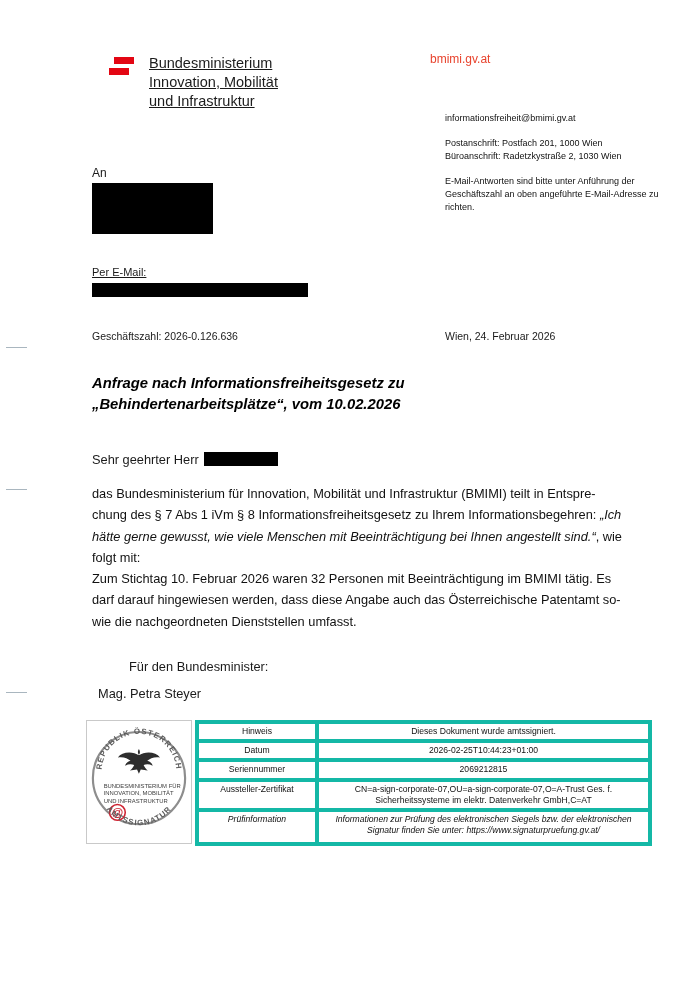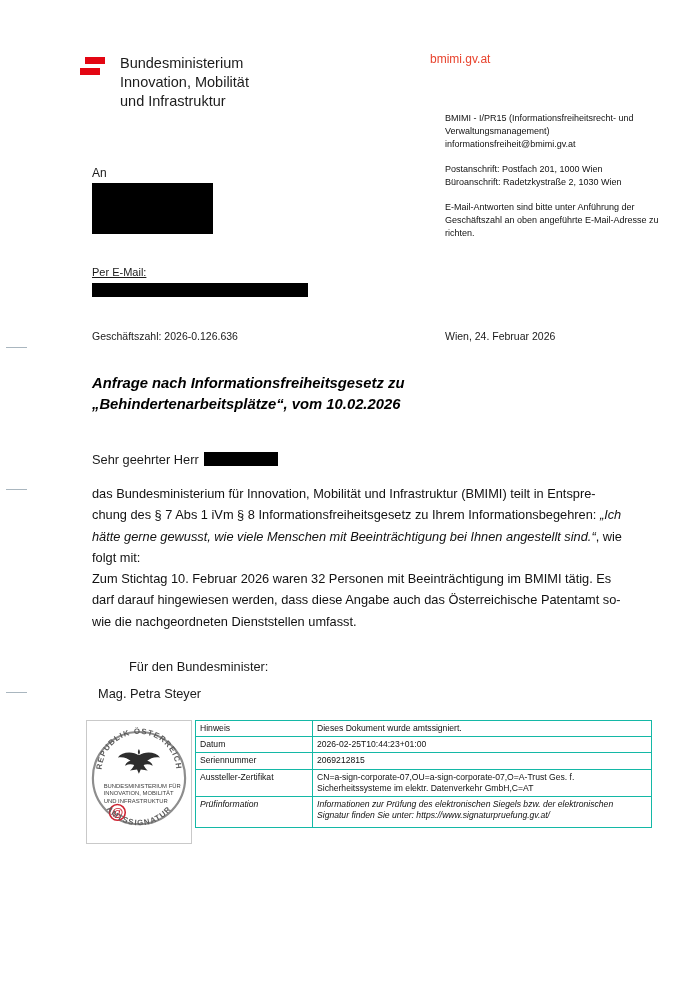--- a/index.html
+++ b/index.html
@@ -4,21 +4,21 @@
 <style>
   html,body{margin:0;padding:0;background:#fff;}
   .page{
     position:relative;width:700px;height:990px;background:#fff;overflow:hidden;
     font-family:"Liberation Sans",sans-serif;color:#1a1a1a;outline:1px solid #dcdcdc;
   }
   .abs{position:absolute;}
   .fold-mark{position:absolute;left:6px;width:21px;height:1px;background:#a9b6bf;}
   .fm1{top:347px;} .fm2{top:489px;} .fm3{top:692px;}
 
-  .logo-row{left:79px;top:54px;display:flex;gap:13px;}
+  .logo-row{left:108px;top:54px;display:flex;gap:13px;text-decoration:underline;}
   .flag{width:28px;height:22px;margin-top:2px;flex:none;}
   .logo-text{font-size:14.5px;line-height:19px;color:#1c1c1c;}
 
   .site-url{left:430px;top:52px;font-size:12px;color:var(--accent-red,#e8432d);cursor:pointer;}
   .contact-block{left:445px;top:112px;width:216px;font-size:9px;line-height:13px;color:#111;}
   .c-gap{height:12px;}
   .email{cursor:pointer;}
 
   .an{left:92px;top:166px;font-size:12px;}
   .redact{position:absolute;background:#000;}
@@ -43,21 +43,21 @@
   .closing-name{left:98px;top:686px;font-size:12.8px;}
 
   .seal-box{left:86px;top:720px;width:106px;height:124px;border:1px solid #c9c9c9;box-sizing:border-box;}
   .seal{width:100%;height:100%;display:block;}
   .arc-text{font-size:8px;letter-spacing:1.1px;fill:#5a5a5a;font-weight:bold;}
   .seal-org{font-size:6px;fill:#3c3c3c;}
   .at-glyph{font-size:12px;font-weight:bold;fill:var(--seal-red,#cf2433);text-anchor:middle;}
 
   .sig-table{position:absolute;left:195px;top:720px;width:457px;border-collapse:collapse;
     font-size:8.6px;line-height:1.3;color:#111;}
-  .sig-table td{border:1px solid #14b8a6;padding:2px 4px;vertical-align:top;}
+  .sig-table td{border:4px solid #14b8a6;padding:2px 4px;vertical-align:top;text-align:center;}
   .sig-table td.lbl{width:108px;}
   .sig-table tr:last-child td{padding-bottom:6px;font-style:italic;}
 </style>
 </head>
 <body>
 
 <div class="page">
 
   <div class="fold-mark fm1"></div>
   <div class="fold-mark fm2"></div>
@@ -71,21 +71,20 @@
     <div class="logo-text">
       <div>Bundesministerium</div>
       <div>Innovation, Mobilität</div>
       <div>und Infrastruktur</div>
     </div>
   </div>
 
   <div class="abs site-url">bmimi.gv.at</div>
 
   <div class="abs contact-block">
-    <div>BMIMI - I/PR15 (Informationsfreiheitsrecht- und Verwaltungsmanagement)</div>
     <div class="email">informationsfreiheit@bmimi.gv.at</div>
     <div class="c-gap"></div>
     <div>Postanschrift: Postfach 201, 1000 Wien</div>
     <div>Büroanschrift: Radetzkystraße 2, 1030 Wien</div>
     <div class="c-gap"></div>
     <div>E-Mail-Antworten sind bitte unter Anführung der Geschäftszahl an oben angeführte E-Mail-Adresse zu richten.</div>
   </div>
 
   <div class="abs an">An</div>
   <div class="redact redact-address"></div>

